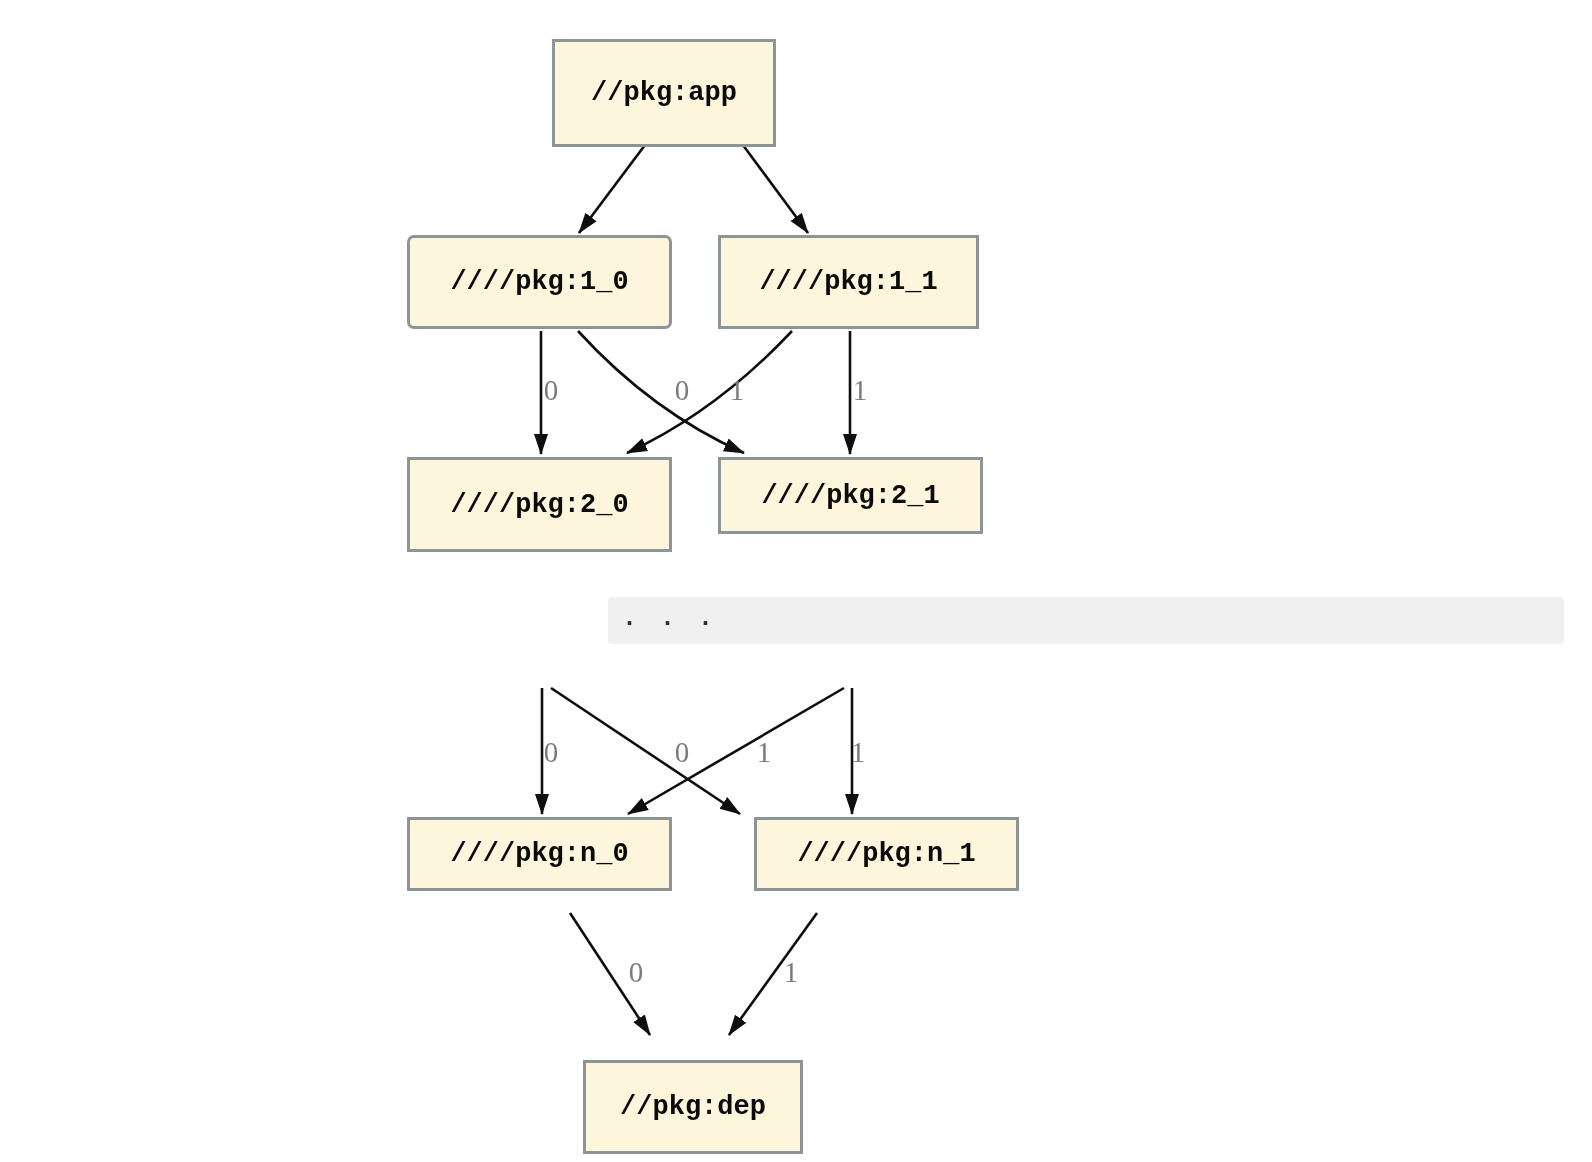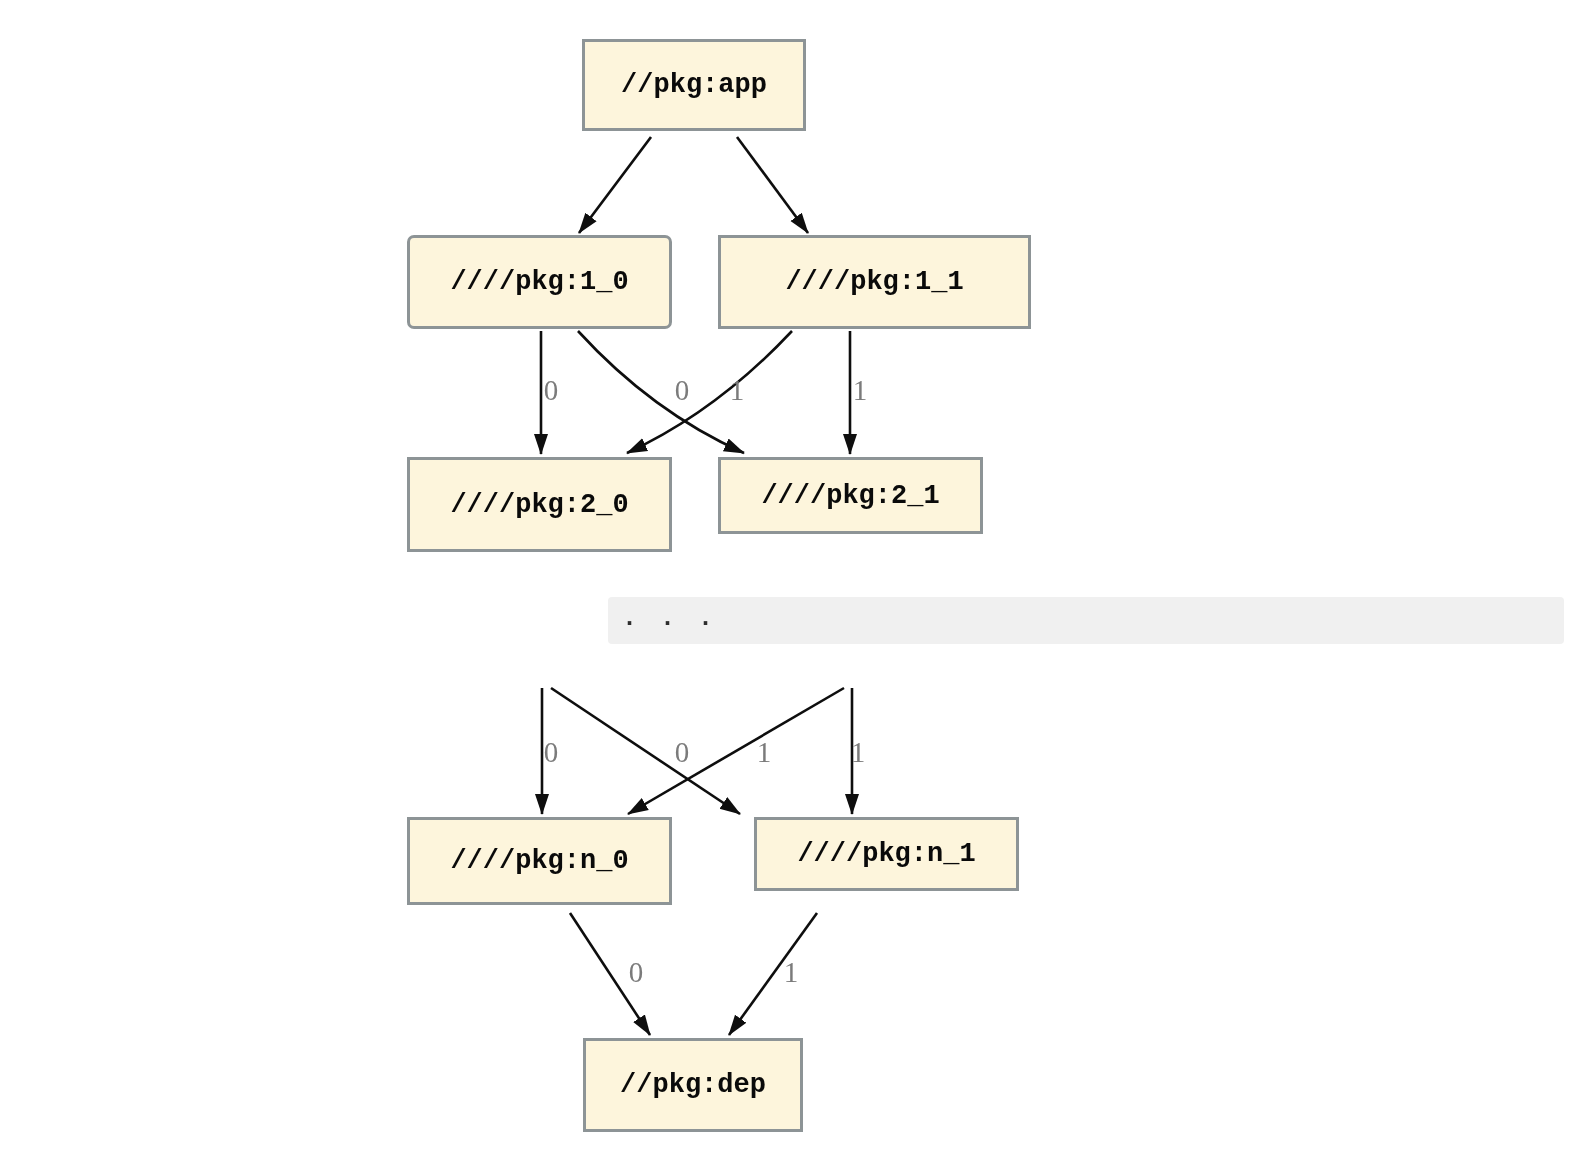--- a/index.html
+++ b/index.html
@@ -84,35 +84,35 @@
 
     <path class="edge" d="M542,688 L542,814" marker-end="url(#arrowhead)"></path>
     <path class="edge" d="M551,688 L740,814" marker-end="url(#arrowhead)"></path>
     <path class="edge" d="M844,688 L628,814" marker-end="url(#arrowhead)"></path>
     <path class="edge" d="M852,688 L852,814" marker-end="url(#arrowhead)"></path>
 
     <path class="edge" d="M570,913 L650,1035" marker-end="url(#arrowhead)"></path>
     <path class="edge" d="M817,913 L729,1035" marker-end="url(#arrowhead)"></path>
   </svg>
 
-  <div class="node" style="left:582px; top:39px;  width:224px; height:92px;">//pkg:app</div>
+  <div class="node" style="left:552px; top:39px;  width:224px; height:108px;">//pkg:app</div>
 
   <div class="node" style="left:407px; top:235px; width:265px; height:94px;border-radius:7px;">////pkg:1_0</div>
 
-  <div class="node" style="left:718px; top:235px; width:313px; height:94px;">////pkg:1_1</div>
+  <div class="node" style="left:718px; top:235px; width:261px; height:94px;">////pkg:1_1</div>
 
   <div class="node" style="left:407px; top:457px; width:265px; height:95px;">////pkg:2_0</div>
 
   <div class="node" style="left:718px; top:457px; width:265px; height:77px;">////pkg:2_1</div>
 
-  <div class="node" style="left:407px; top:817px; width:265px; height:88px;">////pkg:n_0</div>
+  <div class="node" style="left:407px; top:817px; width:265px; height:74px;">////pkg:n_0</div>
 
   <div class="node" style="left:718px; top:817px; width:265px; height:74px;margin-left:36px;">////pkg:n_1</div>
 
-  <div class="node" style="left:583px; top:1038px; width:220px; height:94px;">//pkg:dep</div>
+  <div class="node" style="left:583px; top:1060px; width:220px; height:94px;">//pkg:dep</div>
 
   <span class="edge-label" style="left:551px; top:376px;">0</span>
   <span class="edge-label" style="left:682px; top:376px;">0</span>
   <span class="edge-label" style="left:737px; top:376px;">1</span>
   <span class="edge-label" style="left:860px; top:376px;">1</span>
 
   <span class="edge-label" style="left:551px; top:738px;">0</span>
   <span class="edge-label" style="left:682px; top:738px;">0</span>
   <span class="edge-label" style="left:764px; top:738px;">1</span>
   <span class="edge-label" style="left:858px; top:738px;">1</span>

